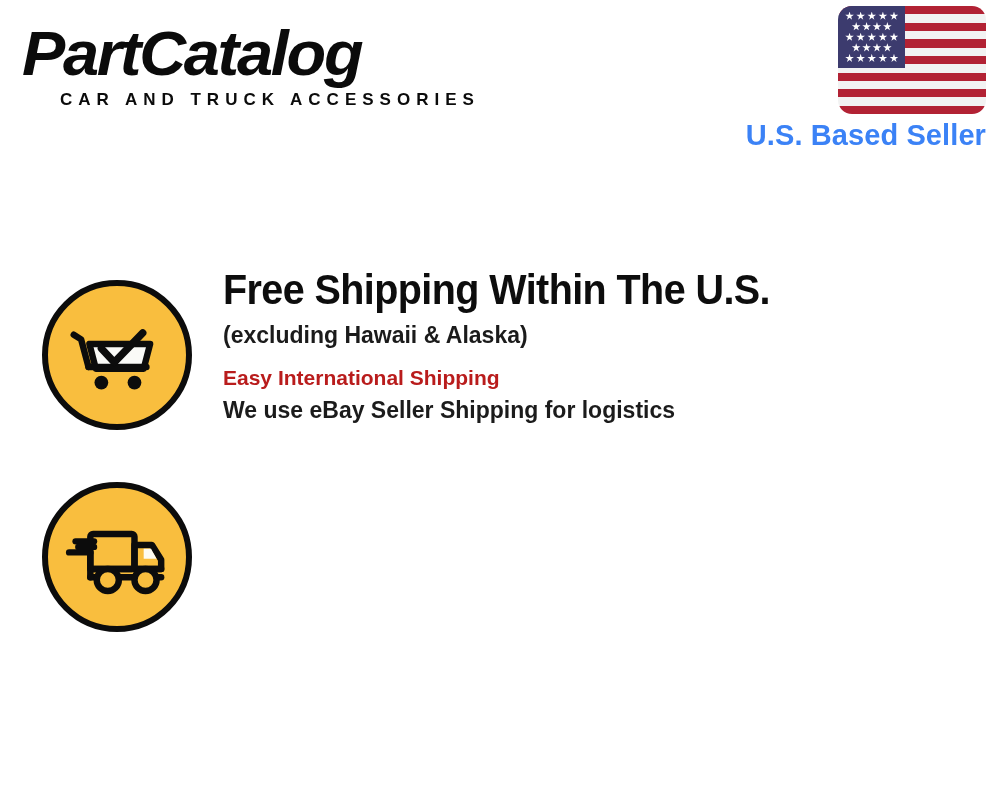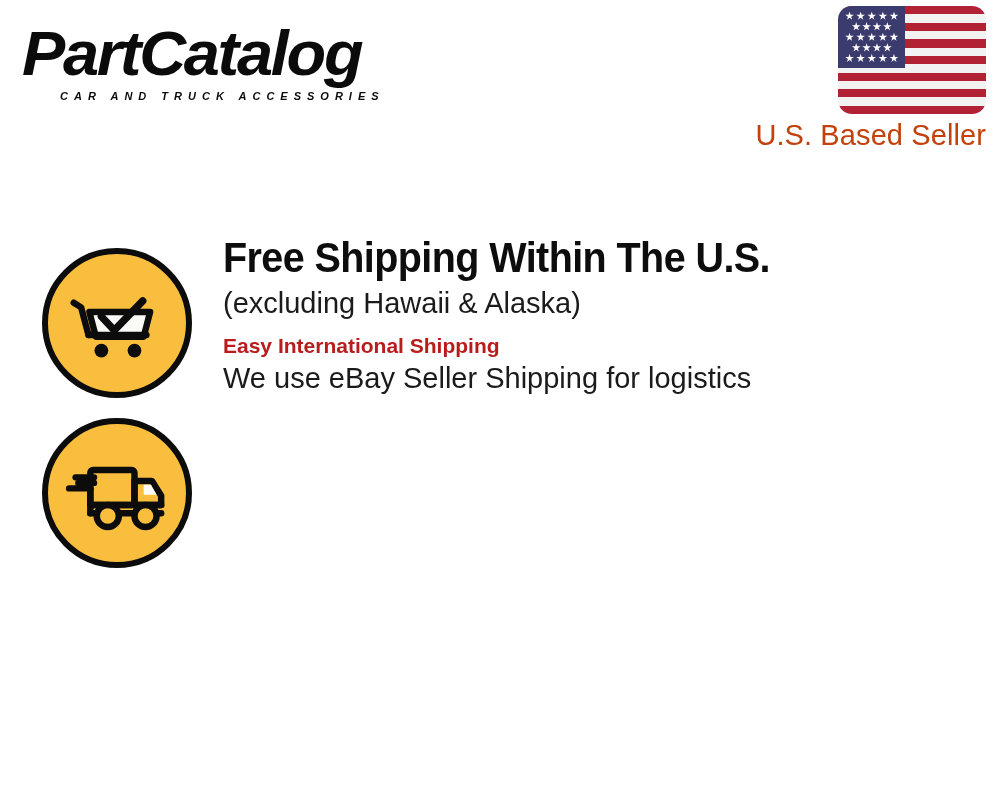--- a/index.html
+++ b/index.html
@@ -52,22 +52,21 @@
     transform: scaleX(1.03);
     transform-origin: left center;
   }
   .logo-tagline {
     display: block;
     position: absolute;
     left: 38px;
     top: 72px;
     font-family: "Liberation Sans", sans-serif;
     font-weight: bold;
-    font-style: italic;
-    font-size: 11px;
+    font-size: 17px;
     letter-spacing: 6.0px;
     color: #0b0b0b;
     white-space: nowrap;
   }
 
   
   .seller-block {
     position: absolute;
     right: 14px;
     top: 6px;
@@ -123,38 +122,39 @@
     height: 9px;
     background: #ffffff;
     clip-path: polygon(50% 0%, 61% 35%, 98% 35%, 68% 57%,
                        79% 91%, 50% 70%, 21% 91%, 32% 57%,
                        2% 35%, 39% 35%);
   }
   .seller-label {
     display: block;
     margin-top: 4px;
     font-family: "Liberation Sans", sans-serif;
-    font-weight: normal;
+    font-weight: bold;
     font-size: 29px;
     line-height: 34px;
     letter-spacing: 0.1px;
-    color: #c2410c;
+    color: #3b82f6;
     white-space: nowrap;
   }
 
   
   .features {
     position: absolute;
     top: 234px;
     left: 0;
     width: 1000px;
   }
   .feature-row {
     position: relative;
     height: 170px;
+    margin-top: 32px;
   }
   .icon-badge {
     position: absolute;
     left: 42px;
     width: 150px;
     height: 150px;
     border-radius: 50%;
     background: #F9BE3E;
     border: 6px solid #0c0c0c;
     box-sizing: border-box;
@@ -180,22 +180,22 @@
     line-height: 48px;
     letter-spacing: -0.6px;
     color: #0d0d0d;
     white-space: nowrap;
     transform: scaleX(0.94);
     transform-origin: left center;
   }
   .feature-sub {
     display: block;
     font-family: "Liberation Sans", sans-serif;
-    font-weight: normal;
-    font-size: 29px;
+    font-weight: bold;
+    font-size: 23px;
     line-height: 34px;
     color: #1b1b1b;
     white-space: nowrap;
   }
   .feature-sub-strong {
     display: block;
     font-family: "Liberation Sans", sans-serif;
     font-weight: bold;
     font-size: 21px;
     line-height: 31px;

